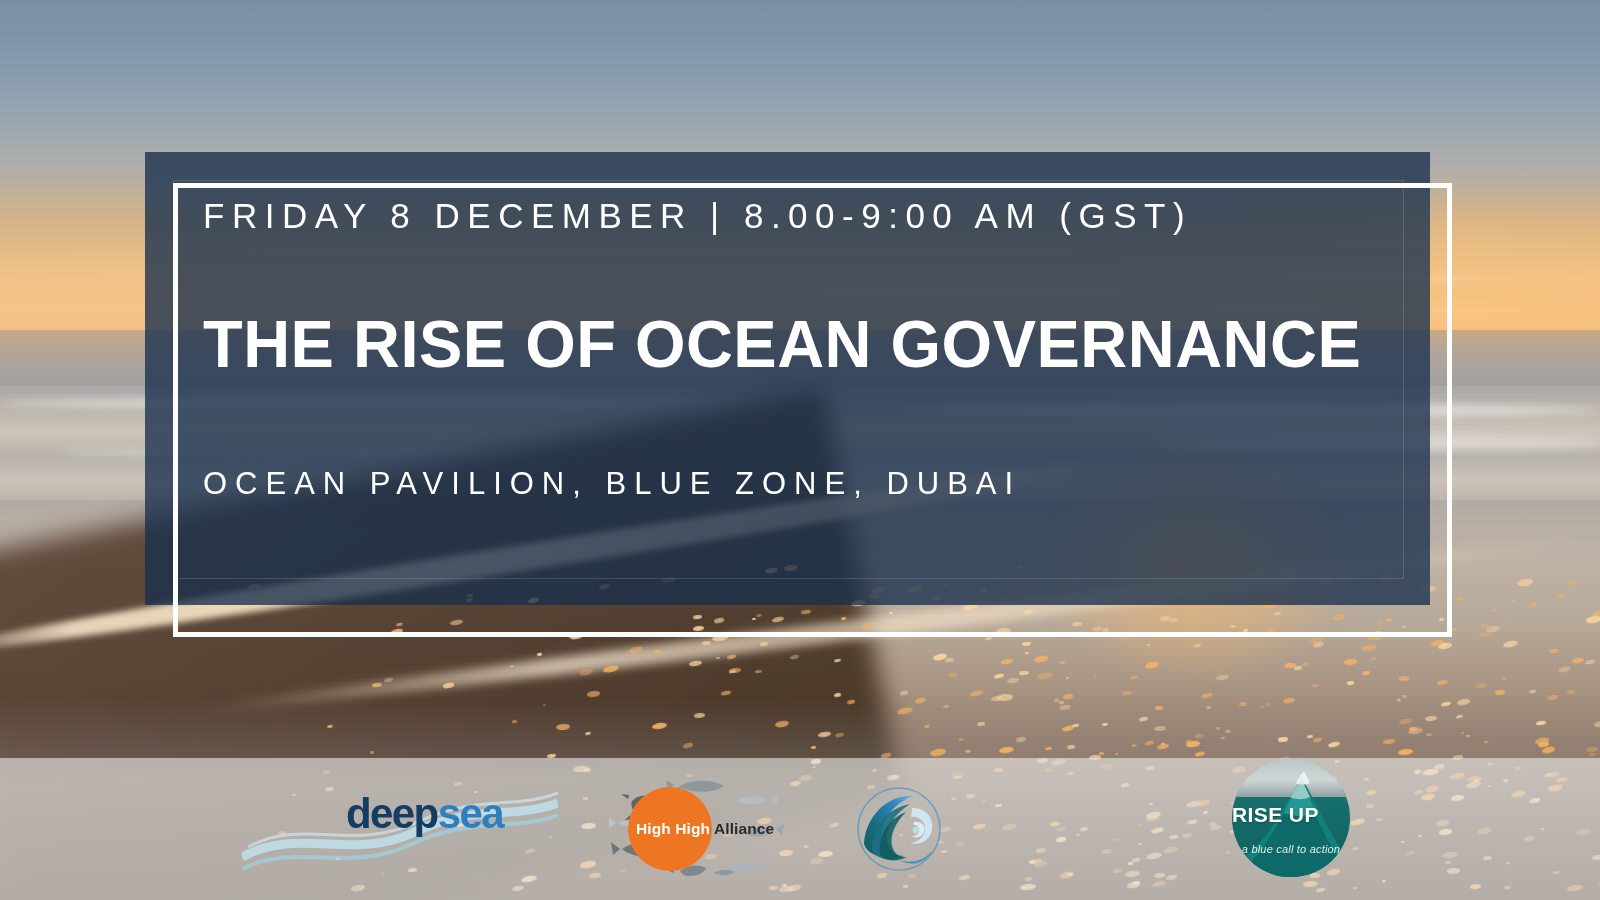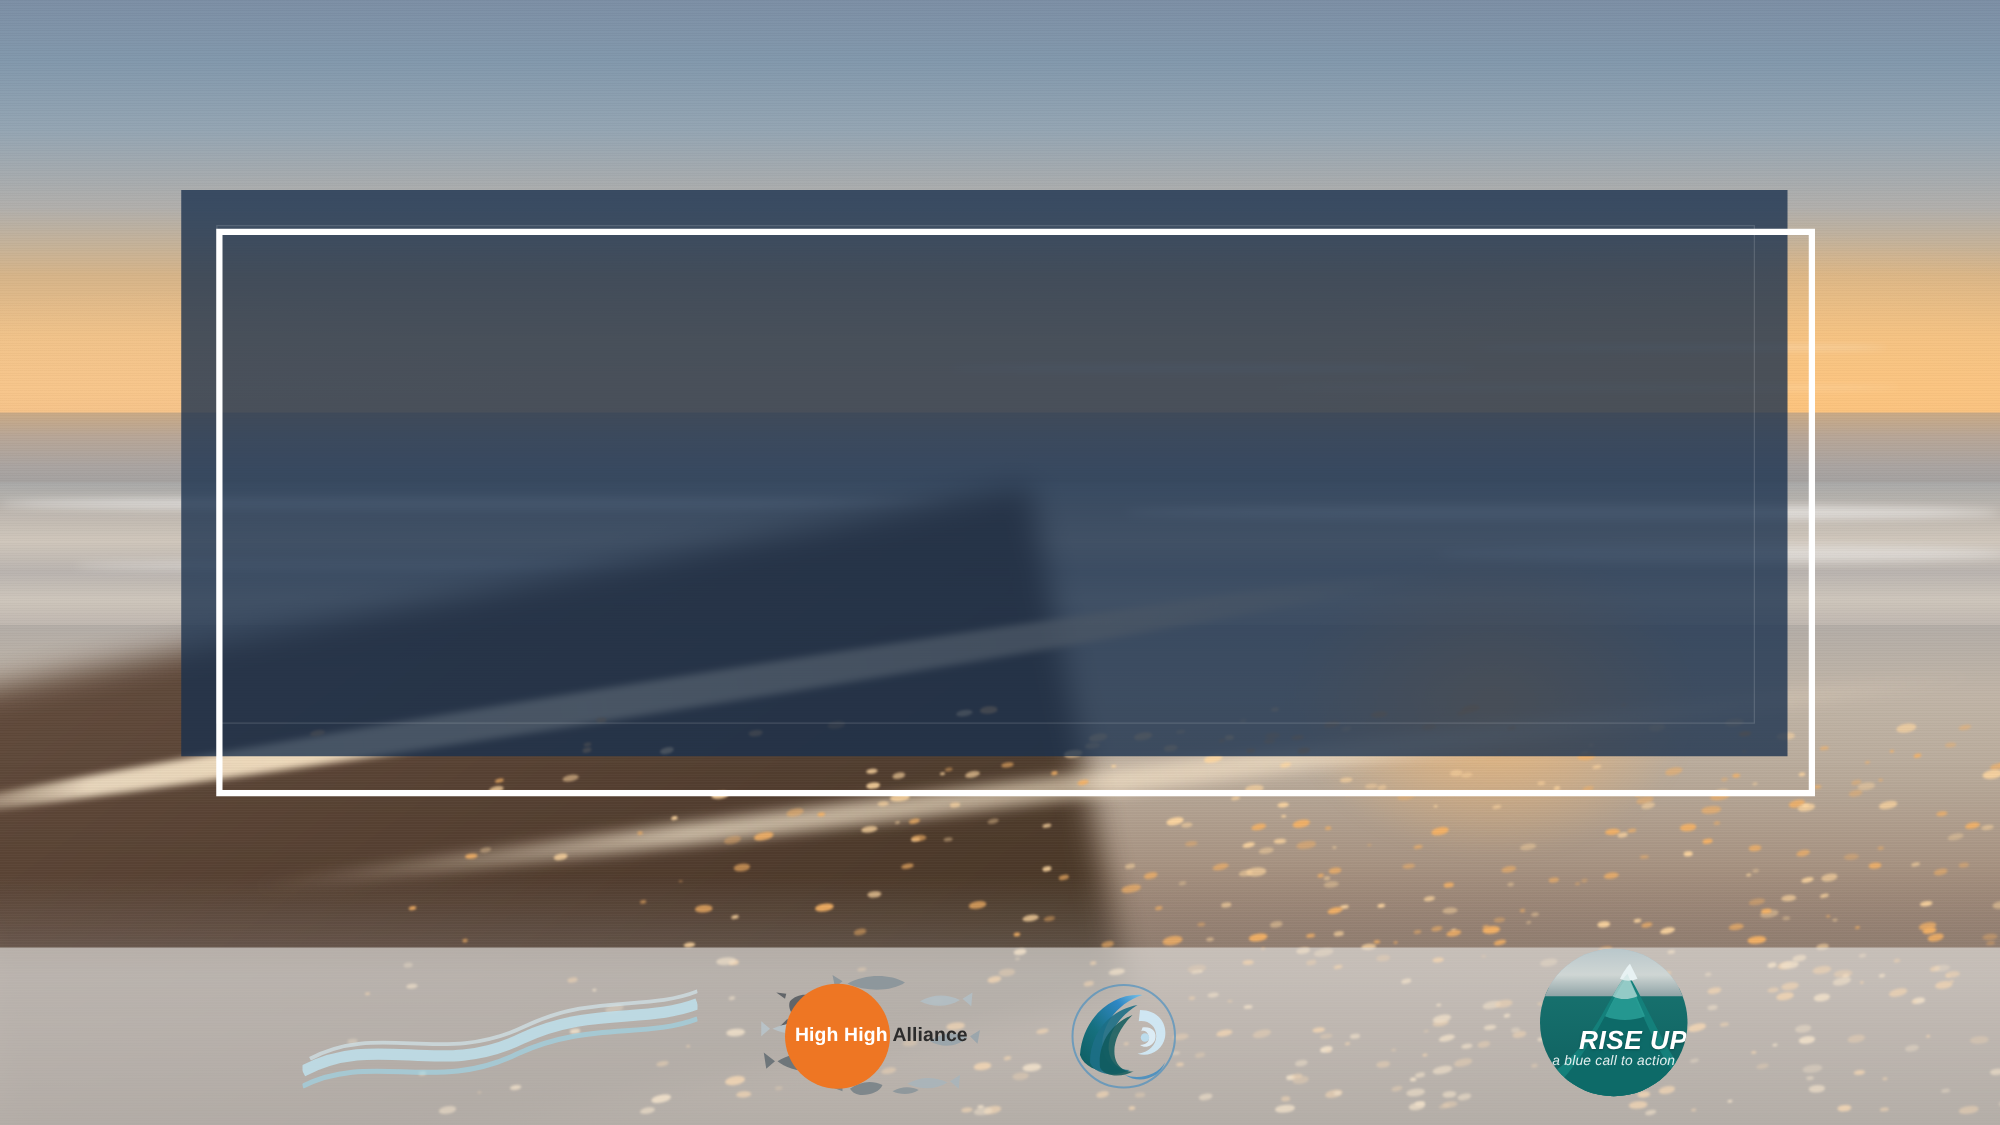--- a/index.html
+++ b/index.html
@@ -299,27 +299,26 @@
     background: linear-gradient(to bottom, #a8bcc4 0%, #9fb3bc 26%, #17716e 27%, #0e5f5e 100%);
   }
   .riseup .sky2 {
     position: absolute; left: 0; right: 0; top: 0; height: 38px;
     background: linear-gradient(to bottom, #b9c7cb 0%, #cfd6d4 55%, #8fa3a6 100%);
   }
   .riseup .wave2 {
     position: absolute; left: -6px; top: 10px; width: 130px; height: 110px;
   }
   .riseup .ru-name {
-    position: absolute; left: 0; right: 0; top: 62px;
-    text-align: right;
+    position: absolute; left: 0; right: 0; top: 44px;
+    text-align: left;
     color: #ffffff;
     font-size: 21px; font-weight: 700;
     letter-spacing: 0.4px;
     text-shadow: 0 1px 2px rgba(0,0,0,0.25);
-    font-style: italic;
   }
   .riseup .ru-tag {
     position: absolute; left: 0; right: 0; top: 84px;
     text-align: center;
     color: rgba(255,255,255,0.88);
     font-size: 11px;
     font-style: italic;
     letter-spacing: 0.2px;
   }
 </style>
@@ -805,29 +804,37 @@
         <i style="left: 1466px; top: 735px; width: 3.7px; height: 2.2px; opacity: 0.55; transform: rotate(-5.7deg); background: rgb(255, 215, 160);"></i>
         <i style="left: 985px; top: 637px; width: 6.5px; height: 3.2px; opacity: 0.68; transform: rotate(-11.3deg); background: rgb(255, 215, 160);"></i>
       </div>
     <div class="photo-grain"></div>
   </div>
 
   <div class="panel"></div>
   <div class="panel-inner-rule"></div>
   <div class="frame"></div>
 
+  <div class="panel-content">
+    <div class="kicker">FRIDAY 8 DECEMBER | 8.00-9:00 AM (GST)</div>
+    <div class="headline">THE RISE OF OCEAN GOVERNANCE</div>
+    <div class="venue">OCEAN PAVILION, BLUE ZONE, DUBAI</div>
+  </div>
 
   <div class="logobar">
 
     <div class="logo dscc">
       <svg class="wave" viewBox="0 0 316 92">
         <path d="M0,72 C60,40 110,78 175,46 C230,20 275,34 316,18" fill="none" stroke="#bfe3ef" stroke-width="9" opacity="0.95"></path>
         <path d="M0,84 C55,56 108,90 172,58 C228,32 274,46 316,30" fill="none" stroke="#9fd4e6" stroke-width="4" opacity="0.8"></path>
         <path d="M6,62 C62,32 112,68 178,36 C232,10 276,24 316,8" fill="none" stroke="#d7eef6" stroke-width="3" opacity="0.7"></path>
       </svg>
+      <div class="l1">
+        <span class="deep">deep</span><span class="sea">sea</span>
+      </div>
     </div>
 
     <div class="logo hsa">
       <svg class="ring" viewBox="0 0 190 108">
         <g fill="#5d6166" opacity="0.95">
 
           <path d="M24,26 c6,-7 18,-7 24,0 c4,5 2,12 -4,14 c-7,2 -16,0 -19,-5 c-2,-4 -2,-7 -1,-9 z
                    M20,24 l-7,-5 l8,1 z M22,40 l-6,6 l7,-2 z M48,20 l7,-5 l-3,7 z"></path>
 
           <path d="M10,48 c10,-5 22,-5 30,0 c-8,5 -20,5 -30,0 z M8,48 l-7,-6 l0,12 z" fill="#b9c4c9"></path>

